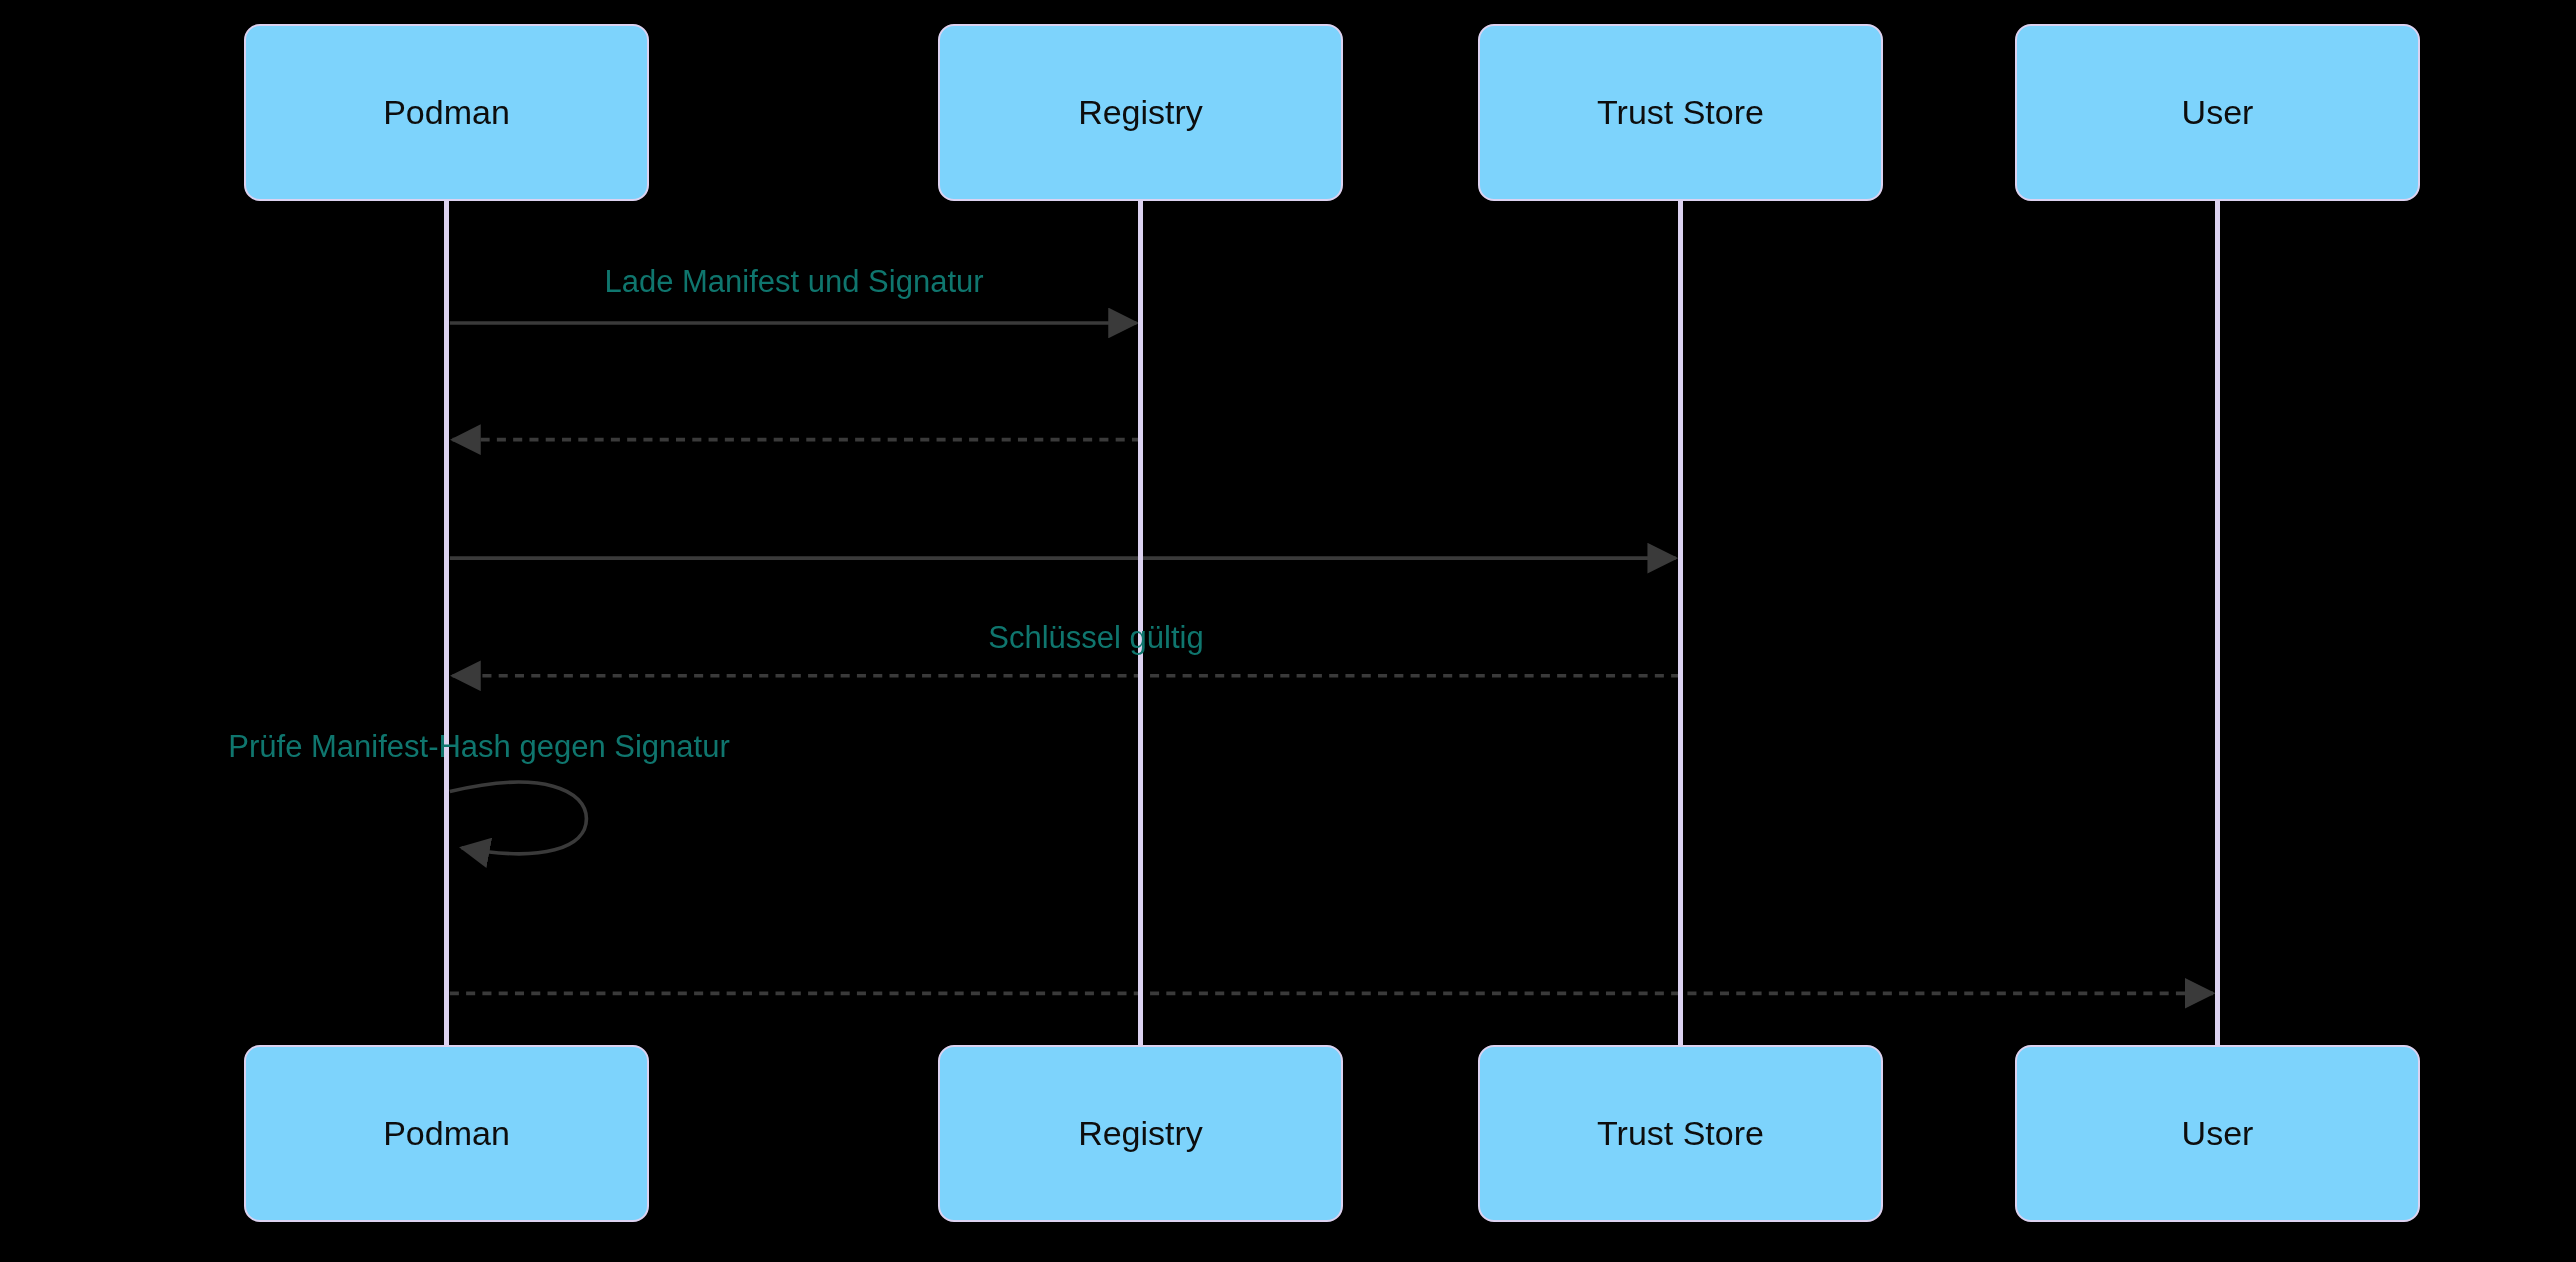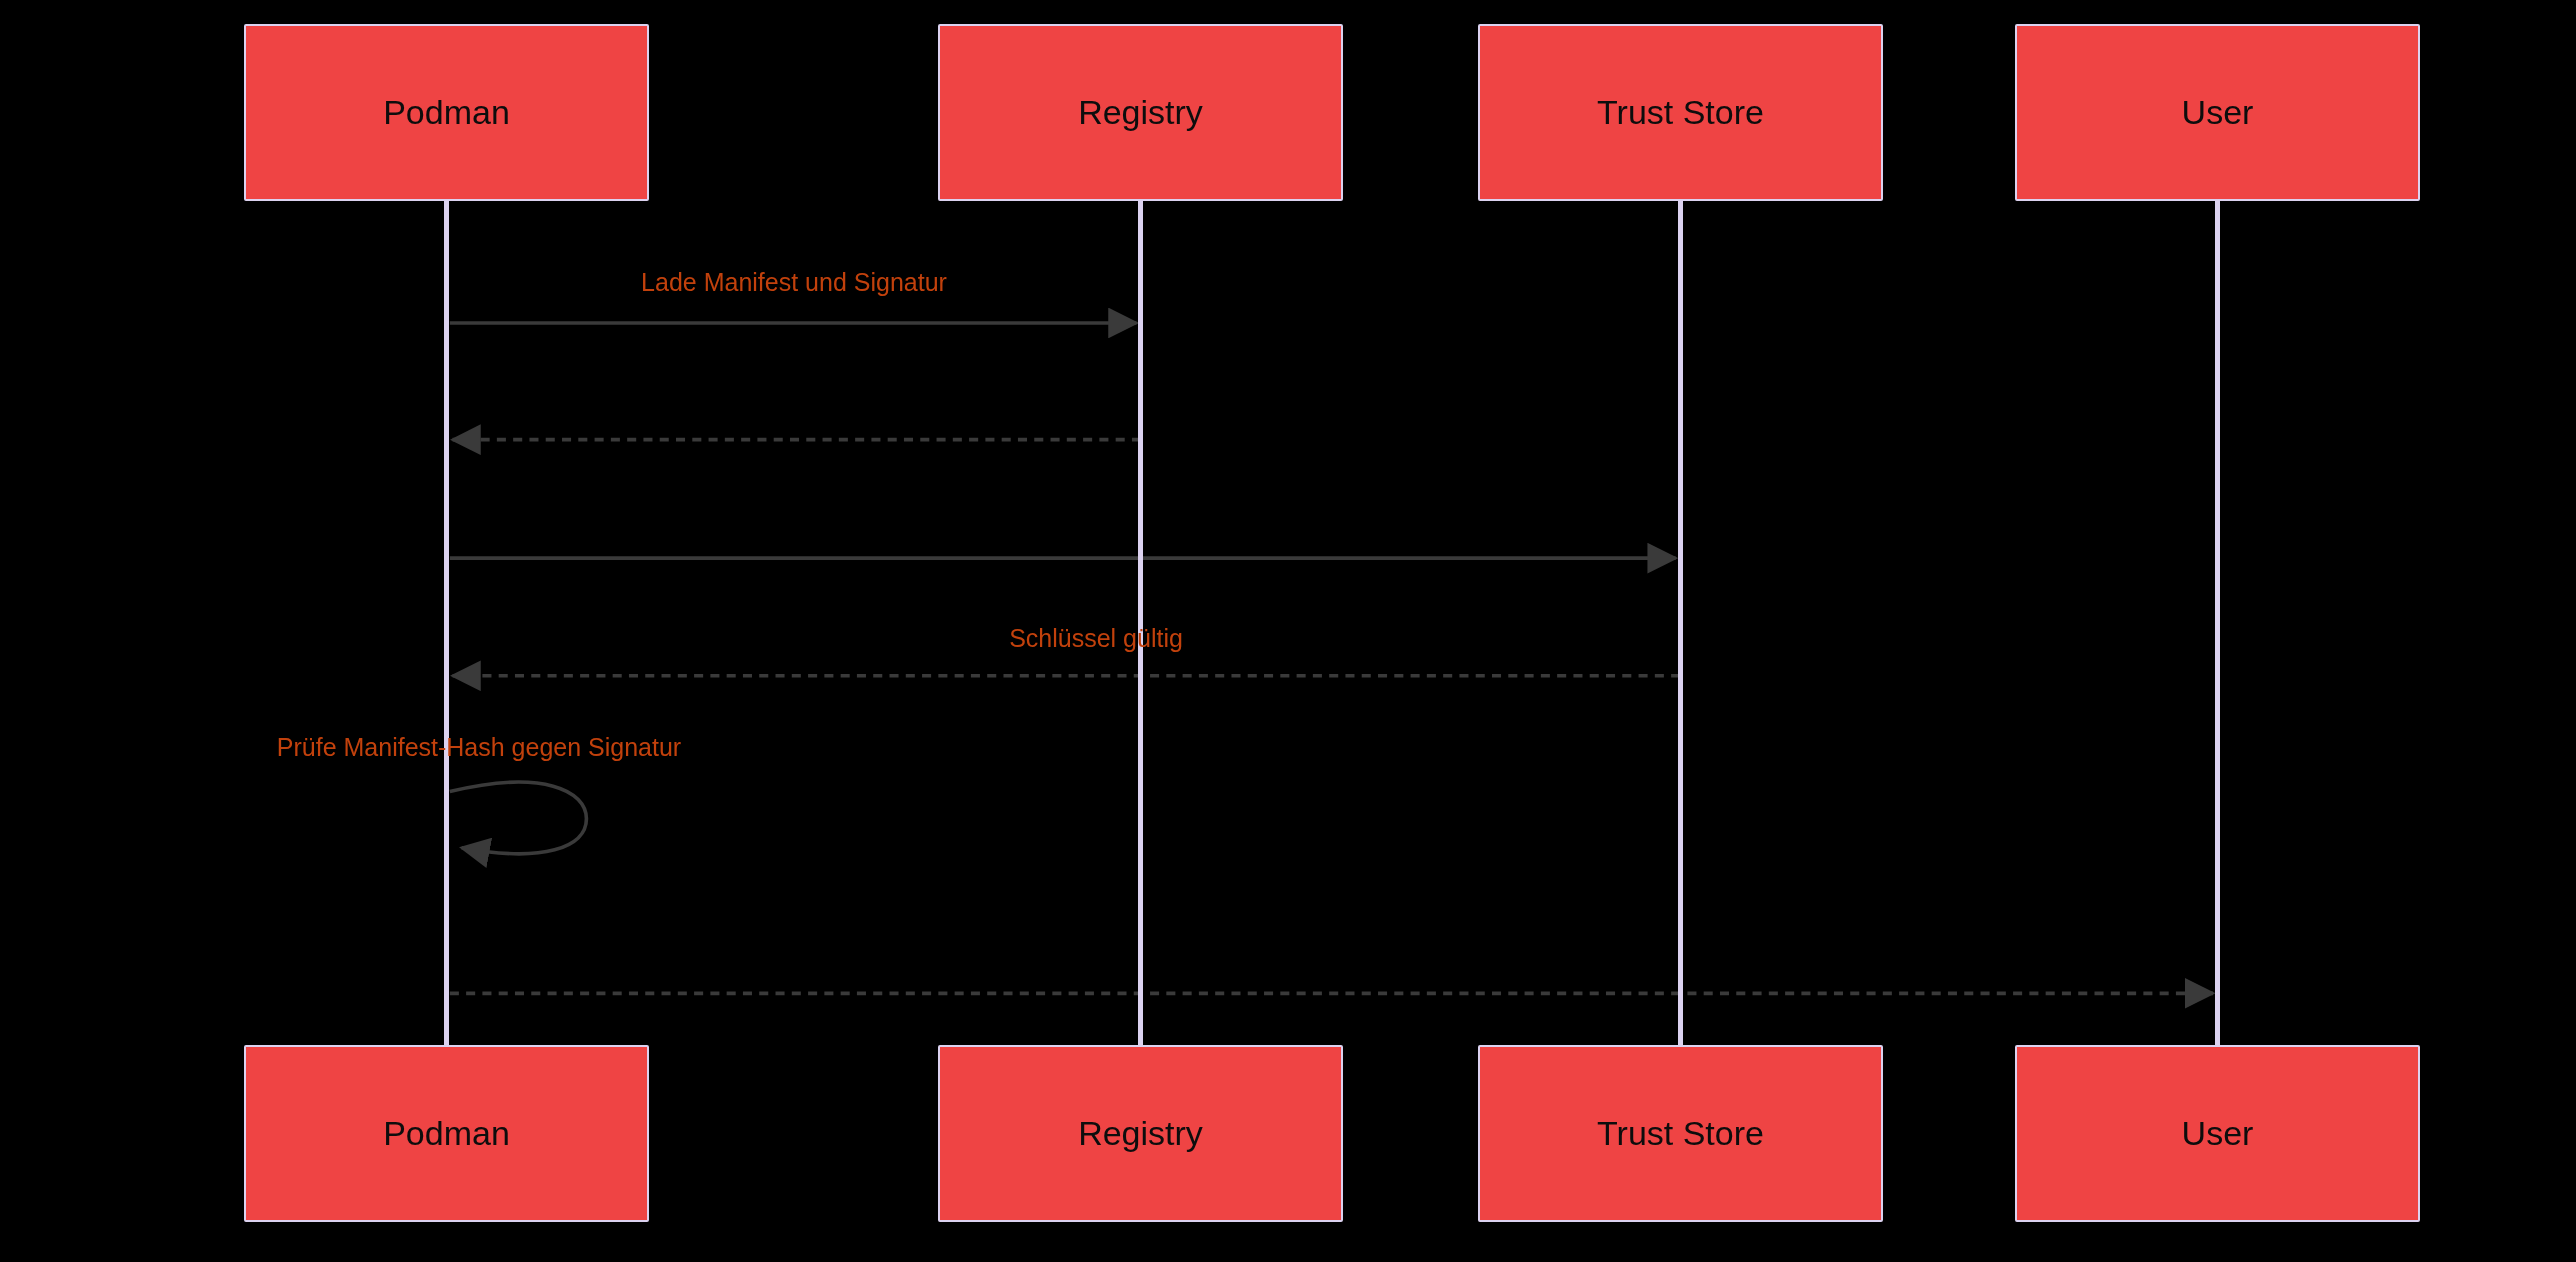--- a/index.html
+++ b/index.html
@@ -25,41 +25,41 @@
     width: 5.4px;
     top: 199px;
     height: 848px;
     background: #dcd2f0;
     z-index: 2;
   }
   .actor-box {
     position: absolute;
     width: 405px;
     height: 177px;
-    background: #ef4444;
+    background: #7dd3fc;
     border: 2.7px solid #dcd2f0;
-    border-radius: 2px;
+    border-radius: 16px;
     box-sizing: border-box;
     display: flex;
     align-items: center;
     justify-content: center;
     z-index: 4;
   }
   .actor-box span {
     color: #0d0d0d;
     font-size: 34px;
   }
   .top-row .actor-box { top: 23.5px; }
   .bottom-row .actor-box { top: 1045px; }
   .msg-label {
     position: absolute;
     transform: translate(-50%, -50%);
     white-space: nowrap;
-    color: #c2410c;
-    font-size: 25px;
+    color: #0f766e;
+    font-size: 31px;
     z-index: 3;
   }
 </style>
 </head>
 <body>
 
 <div class="canvas">
 
   <svg class="layer-lines" width="2576" height="1262" viewBox="0 0 2847 1395">
     <defs>

